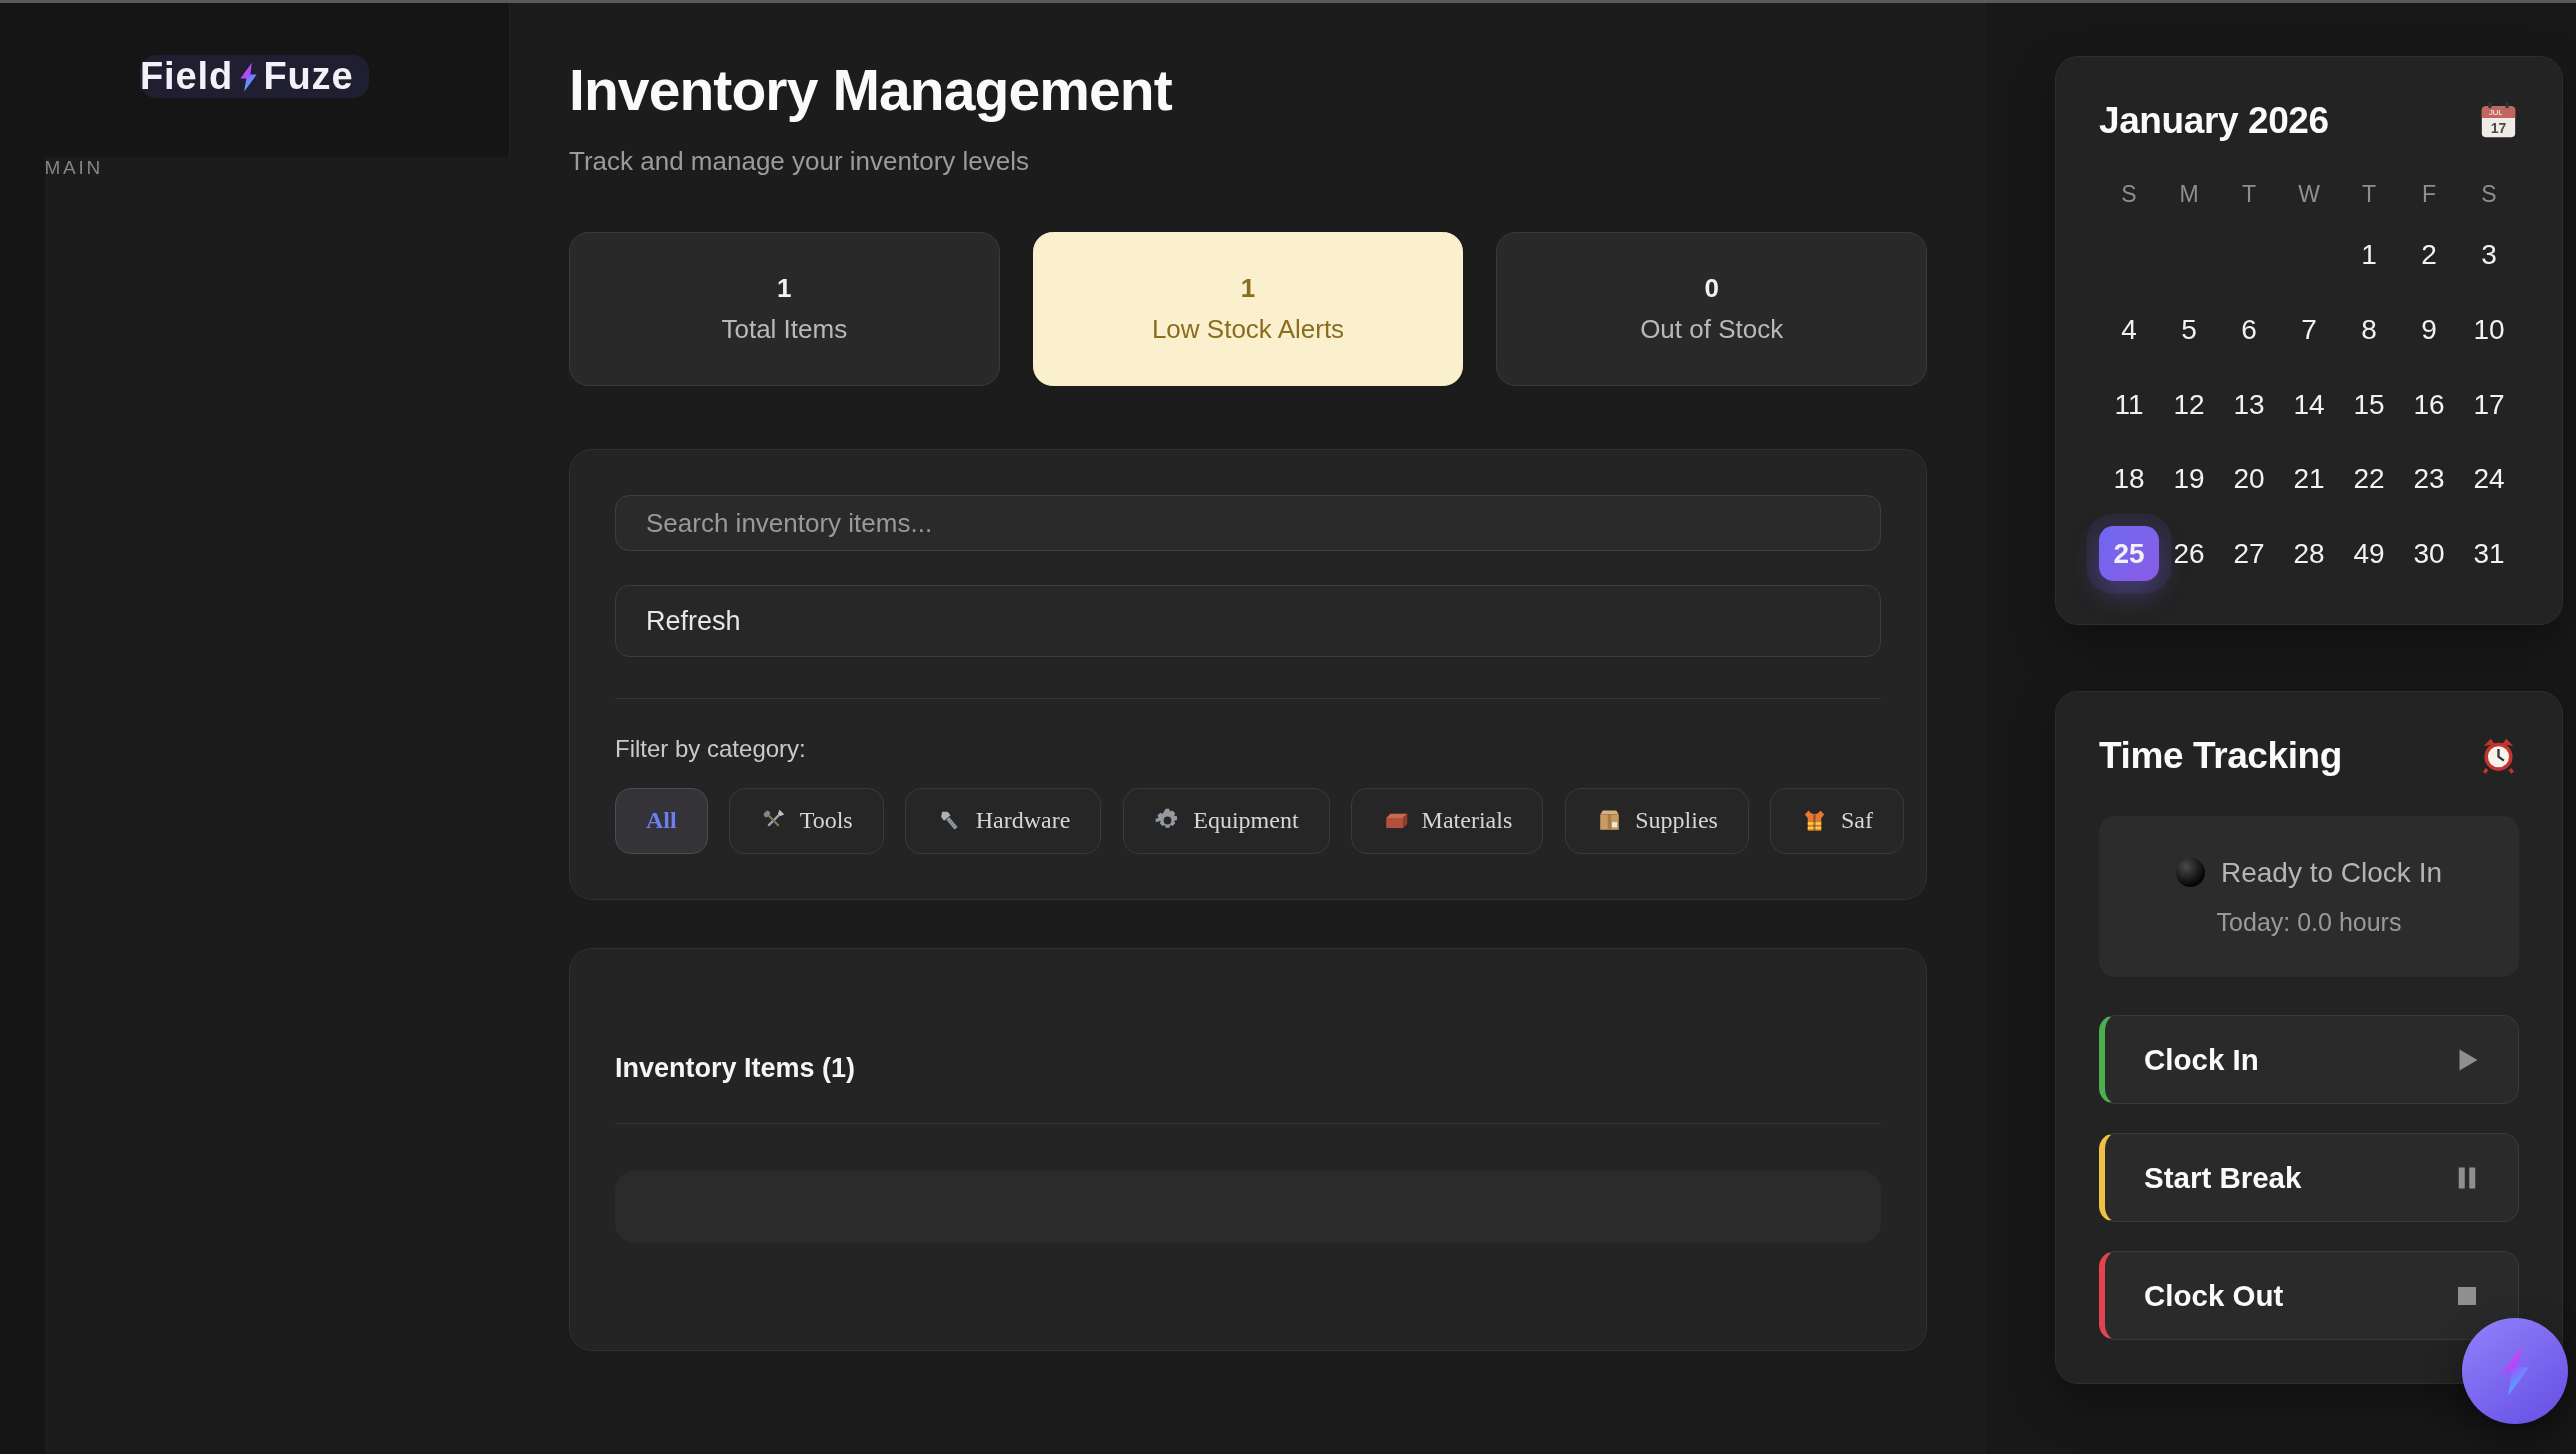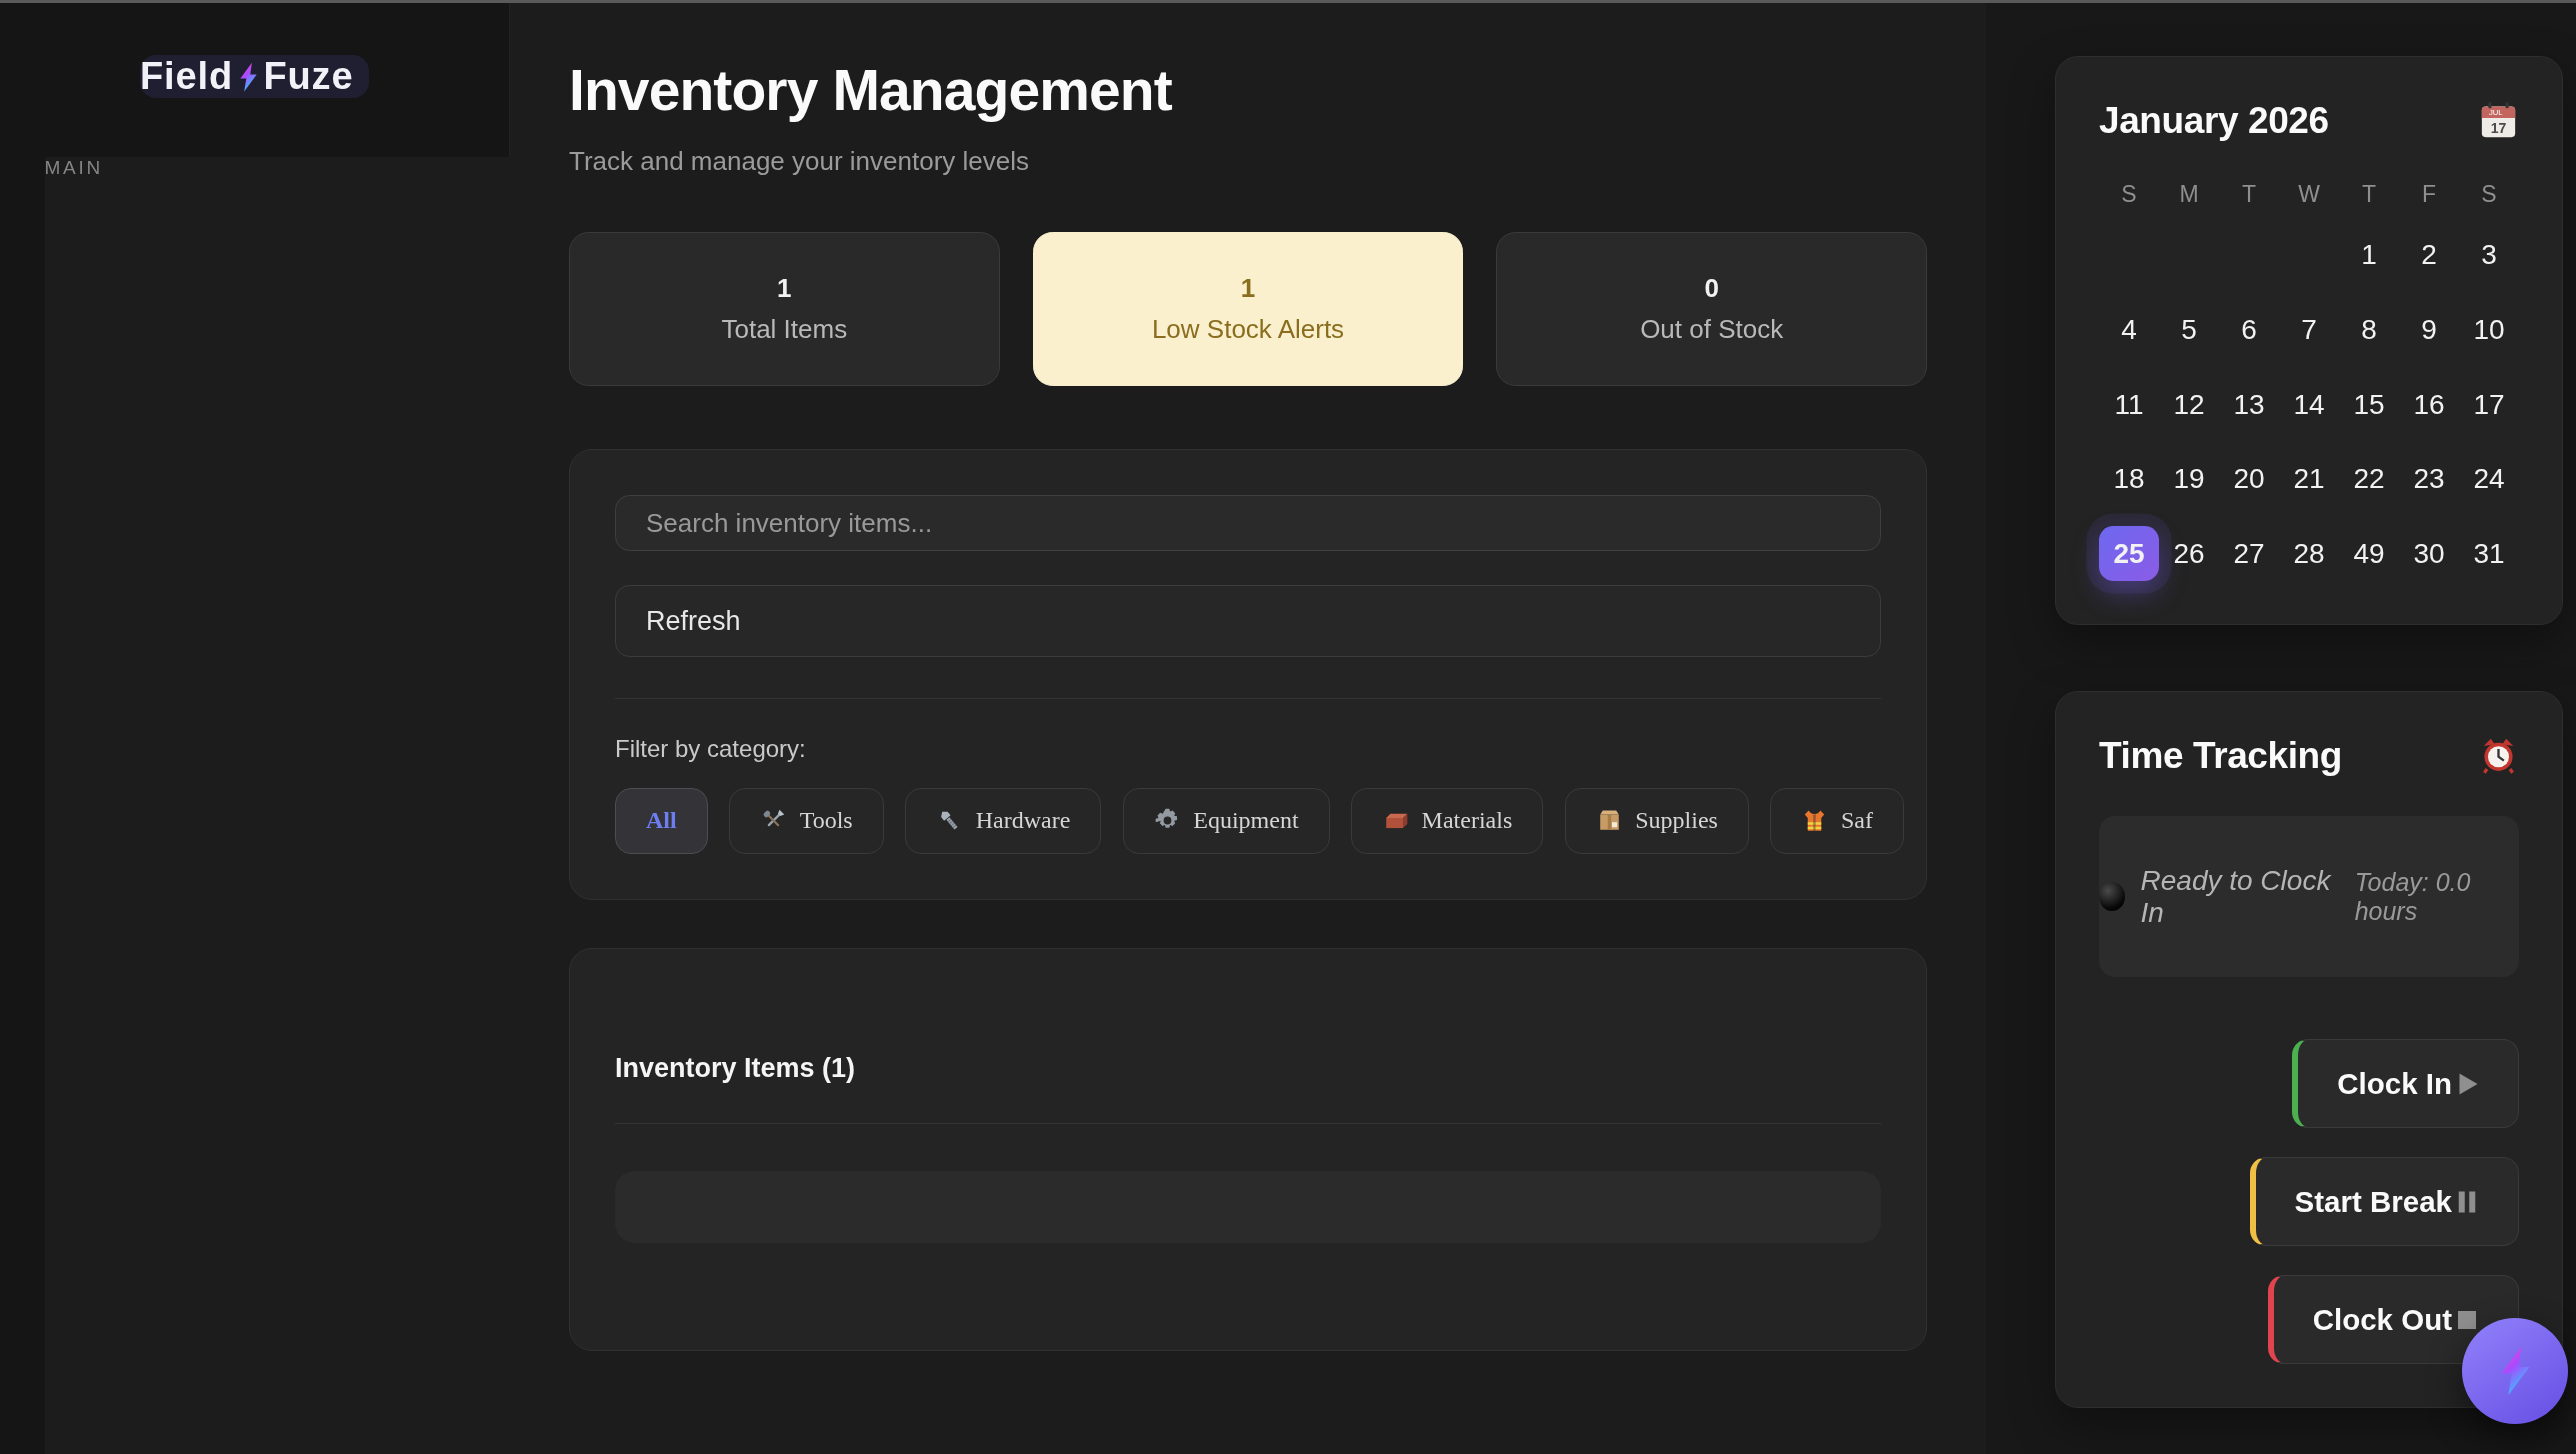--- a/index.html
+++ b/index.html
@@ -62,25 +62,25 @@
   .rightcol { flex:1; background:#181818; position:relative; padding:56px 13.4px 0 69px; }
   .side-card { width:508px; background:#232323; border:0.9px solid #2e2e2e; border-radius:23px; padding:43px; box-shadow:0 18px 45px rgba(0,0,0,.35); }
   .card-head { display:flex; align-items:flex-start; justify-content:space-between; }
   .card-title { font-size:37px; font-weight:800; letter-spacing:-0.4px; color:#fafafa; }
   .card-head svg { width:41px; height:41px; }
   .cal-grid { margin-top:39px; display:grid; grid-template-columns:repeat(7,1fr); row-gap:19.7px; }
   .cal-head { text-align:center; font-size:23px; color:#8f8f8f; }
   .cal-cell { height:55px; display:flex; align-items:center; justify-content:center; font-size:28px; color:#f2f2f2; border-radius:14.3px; }
   .cal-cell.sel { background:linear-gradient(135deg,#6d68f0 0%,#8b5ce6 100%); font-weight:700; box-shadow:0 0 0 12.5px rgba(120,95,240,.10), 0 12.5px 27px rgba(120,95,240,.35); }
   .time-card { margin-top:66px; }
-  .status-box { margin-top:39px; height:161px; background:#2c2c2c; border-radius:16px; display:flex; align-items:center; justify-content:center; gap:19.7px;font-style:italic; }
+  .status-box { margin-top:39px; height:161px; background:#2c2c2c; border-radius:16px; display:flex; flex-direction:column; align-items:center; justify-content:center; gap:19.7px; }
   .status-line { display:flex; align-items:center; gap:16px; font-size:28px; color:#b5b5b5; }
   .status-dot { width:29px; height:29px; border-radius:50%; background:radial-gradient(circle at 35% 30%, #4a4a4a, #050505 70%); }
   .status-sub { font-size:25px; color:#9a9a9a; }
-  .time-btns { margin-top:62px; display:flex; flex-direction:column; gap:29px;align-items:flex-end; }
+  .time-btns { margin-top:38px; display:flex; flex-direction:column; gap:29px; }
   .time-btn { height:89px; background:#2a2a2a; border:0.9px solid #3a3a3a; border-left:6.3px solid #4caf50; border-radius:16px; display:flex; align-items:center; justify-content:space-between; padding:0 36px 0 39px; cursor:pointer; }
   .time-btn .tb-label { font-size:29.5px; font-weight:700; color:#fafafa; }
   .time-btn svg { width:30px; height:30px; }
   .fab { position:absolute; top:1318px; right:8px; width:106px; height:106px; border-radius:50%; background:linear-gradient(145deg,#8d7df8 10%,#6a53e6 90%); display:flex; align-items:center; justify-content:center; box-shadow:0 14.3px 36px rgba(0,0,0,.45); cursor:pointer; z-index:10; }
   .fab svg { width:39px; height:52px; }
 </style>
 </head>
 <body>
 
 <div class="app">

